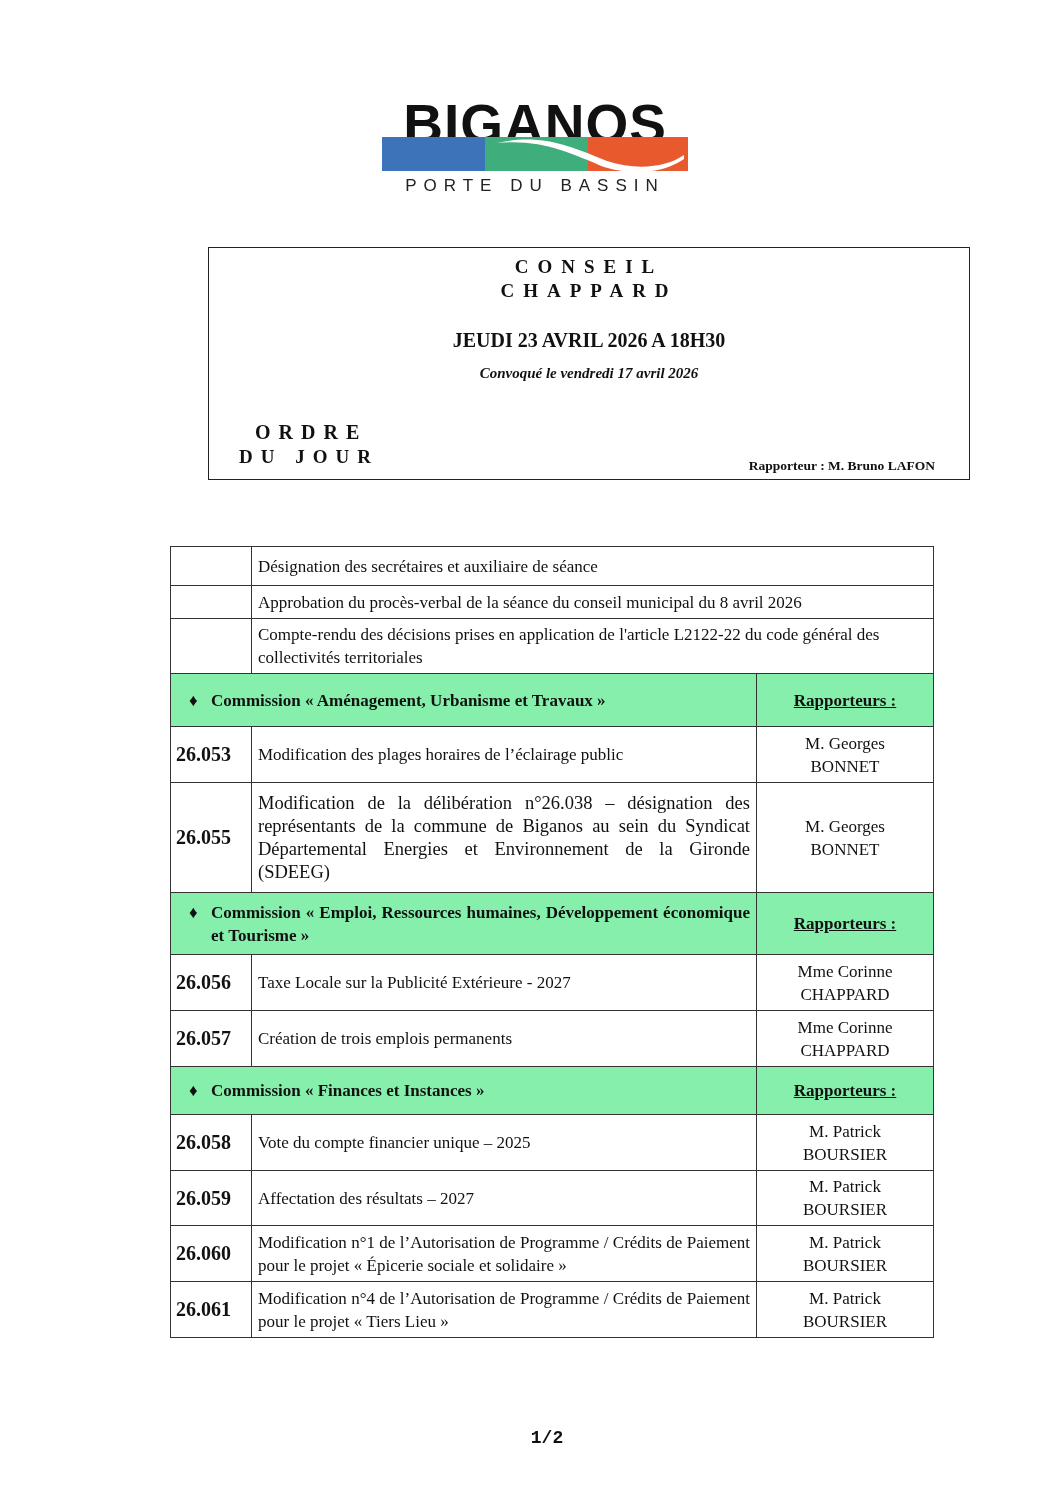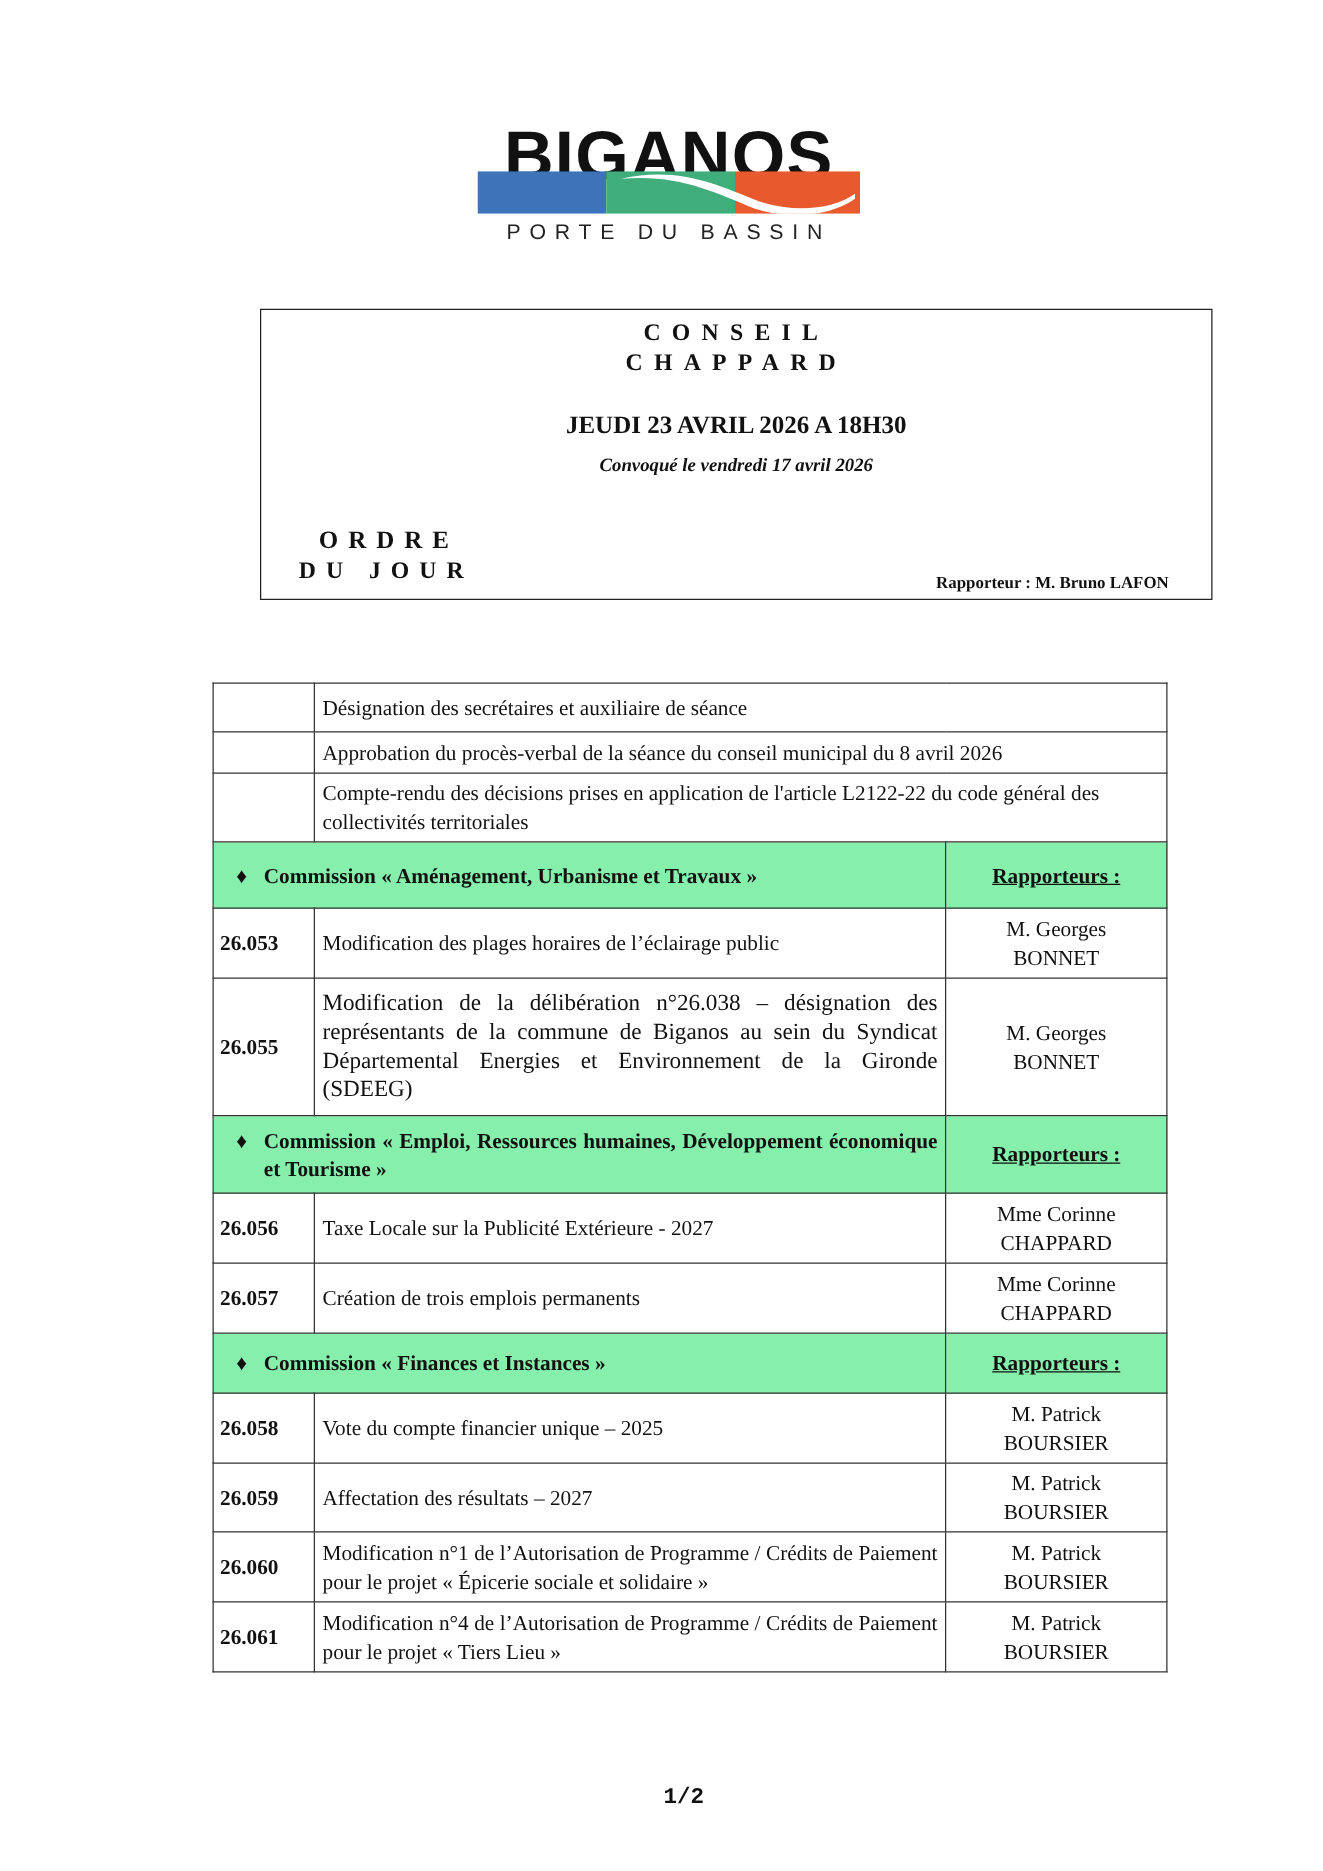--- a/index.html
+++ b/index.html
@@ -18,21 +18,21 @@
   .hb-title2 { top:32px; }
   .hb-date { position:absolute; left:0; width:100%; top:81px; text-align:center; font-weight:bold; font-size:20px; }
   .hb-convoque { position:absolute; left:0; width:100%; top:117px; text-align:center; font-style:italic; font-weight:bold; font-size:15px; }
   .hb-ordre1 { position:absolute; left:46px; top:173px; font-weight:bold; font-size:20px; letter-spacing:8px; }
   .hb-ordre2 { position:absolute; left:30px; top:198px; font-weight:bold; font-size:19px; letter-spacing:8px; }
   .hb-rapporteur { position:absolute; right:34px; top:210px; font-weight:bold; font-size:13.5px; }
 
   
   .agenda { position:absolute; left:170px; top:506px; width:764px; border-collapse:collapse; font-size:17px;margin-top:40px; }
   .agenda td { border:1.5px solid #333; padding:2px 6px; vertical-align:middle; line-height:23px; }
-  .agenda td.num { width:69px; font-weight:bold; font-size:17px; padding-left:5px; }
+  .agenda td.num { width:69px; font-weight:bold; font-size:20px; padding-left:5px; }
   .agenda td.rap { width:164px; text-align:center; line-height:23px; }
   .agenda tr.section td { background:#86efac; font-weight:bold; }
   .agenda tr.section td.sec-title { padding-left:40px; text-indent:-22px; text-align:justify; }
   .agenda tr.section td.rap span { text-decoration:underline; font-weight:bold; }
   .diamond { display:inline-block; width:22px; text-indent:0; }
   .justify { text-align:justify; }
   .big { font-size:18.5px; line-height:25px; }
 
   .page-num { position:absolute; left:0; width:1058px; top:1428px; text-align:center; font-family:Liberation Mono, monospace; font-weight:bold; font-size:18px;padding-left:18px; }
 </style>

